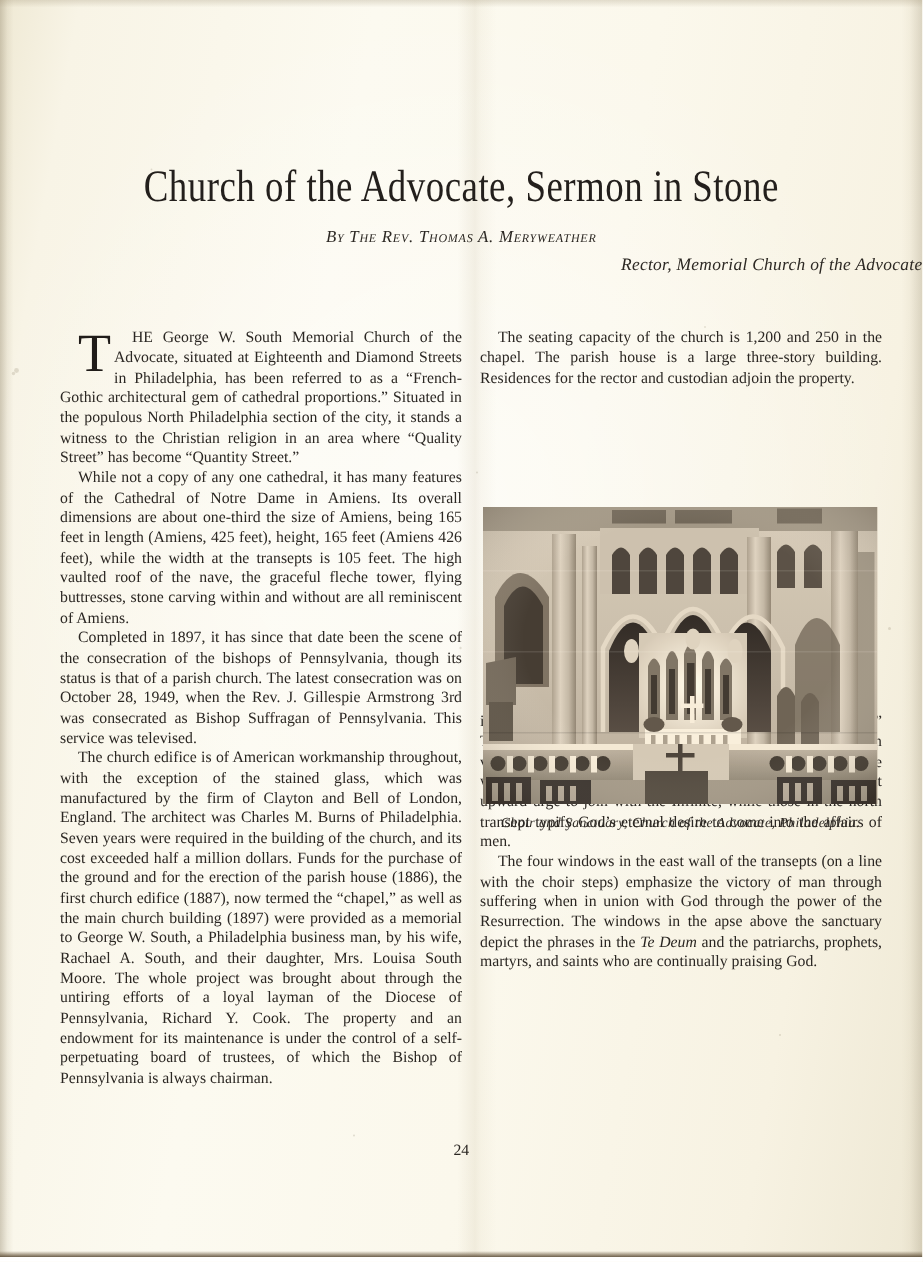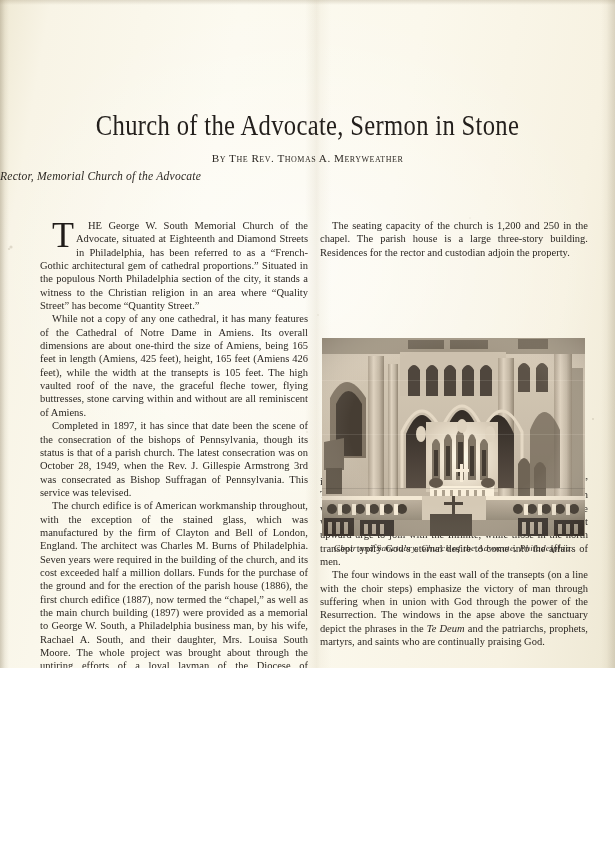--- a/index.html
+++ b/index.html
@@ -10,21 +10,21 @@
   body {
     width: 615px;
     height: 841px;
     overflow: hidden;
     font-family: "Liberation Serif", serif;
   }
 
   #page {
     position: relative;
     width: 615px;
-    height: 668px;
+    height: 838px;
     background: #faf7ea;
     box-sizing: border-box;
     overflow: hidden;
   }
 
   
   #paper-tint {
     position: absolute;
     inset: 0;
     background:
@@ -95,26 +95,27 @@
 
   .byline {
     position: absolute;
     left: 0; top: 152px;
     width: 615px;
     text-align: center;
     font-size: 11.2px;
     font-variant: small-caps;
     letter-spacing: 0.5px;
     color: #2d2924;
+    font-style: italic;
   }
   .byline-sub {
     position: absolute;
     left: 0; top: 170px;
     width: 615px;
-    text-align: left;
+    text-align: right;
     font-size: 11.6px;
     font-style: italic;
     letter-spacing: 0.2px;
     color: #2d2924;
   }
 
   .col {
     position: absolute;
     top: 219px;
     width: 268px;

